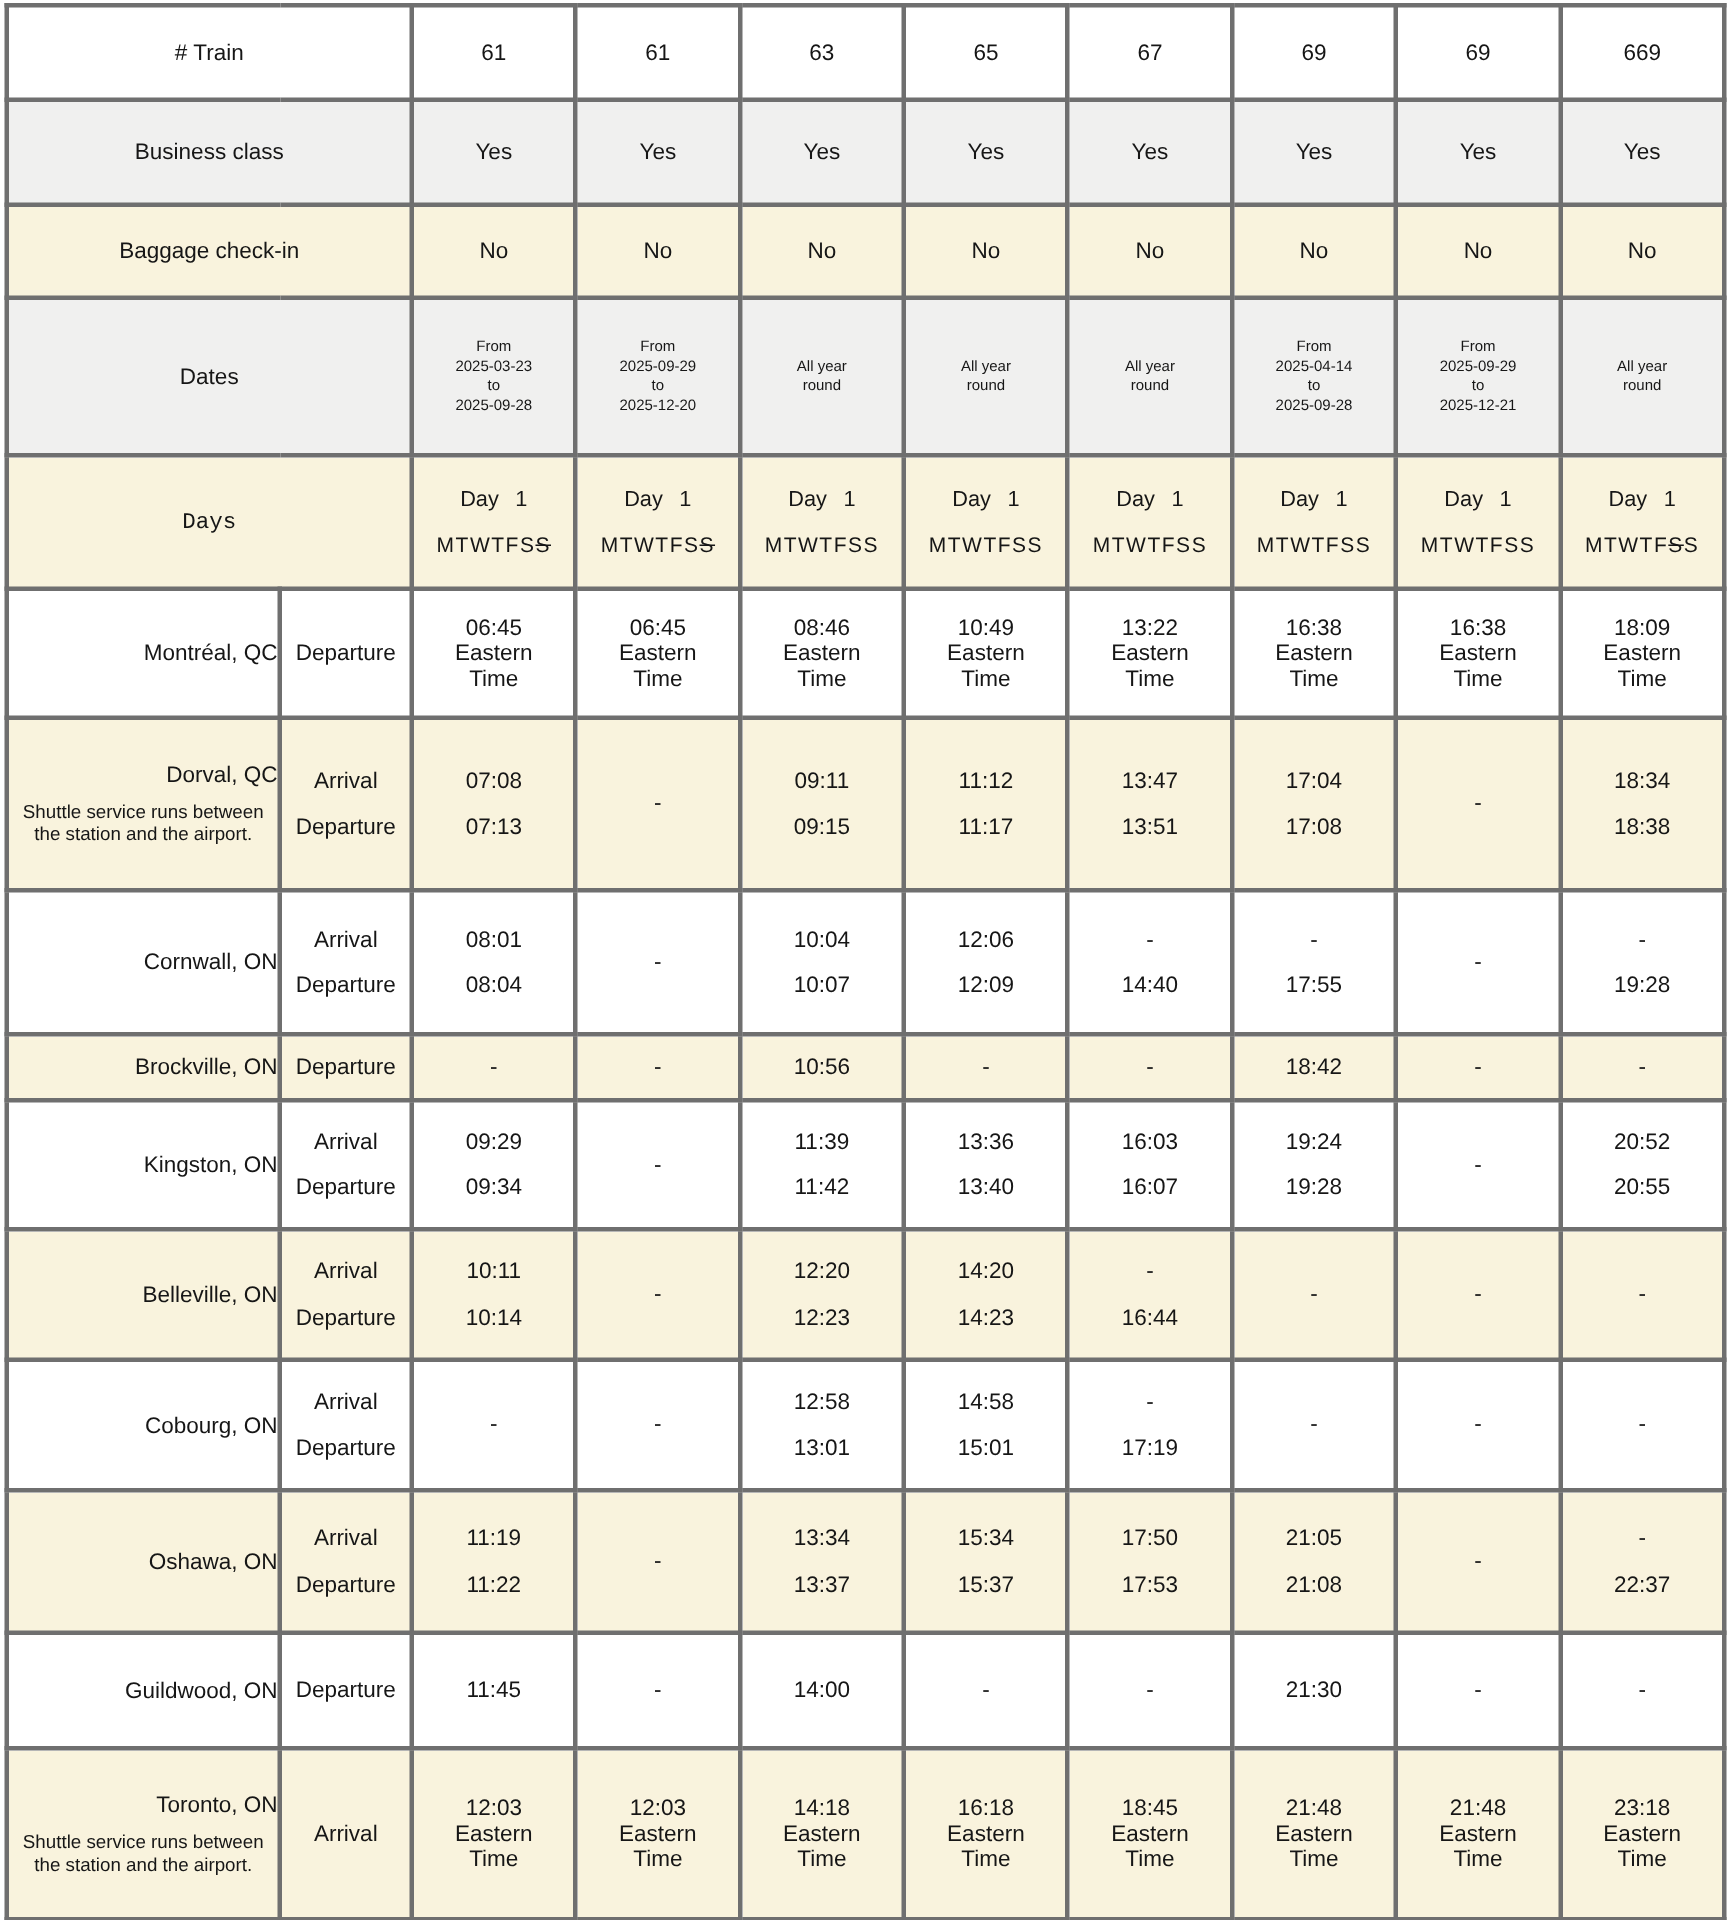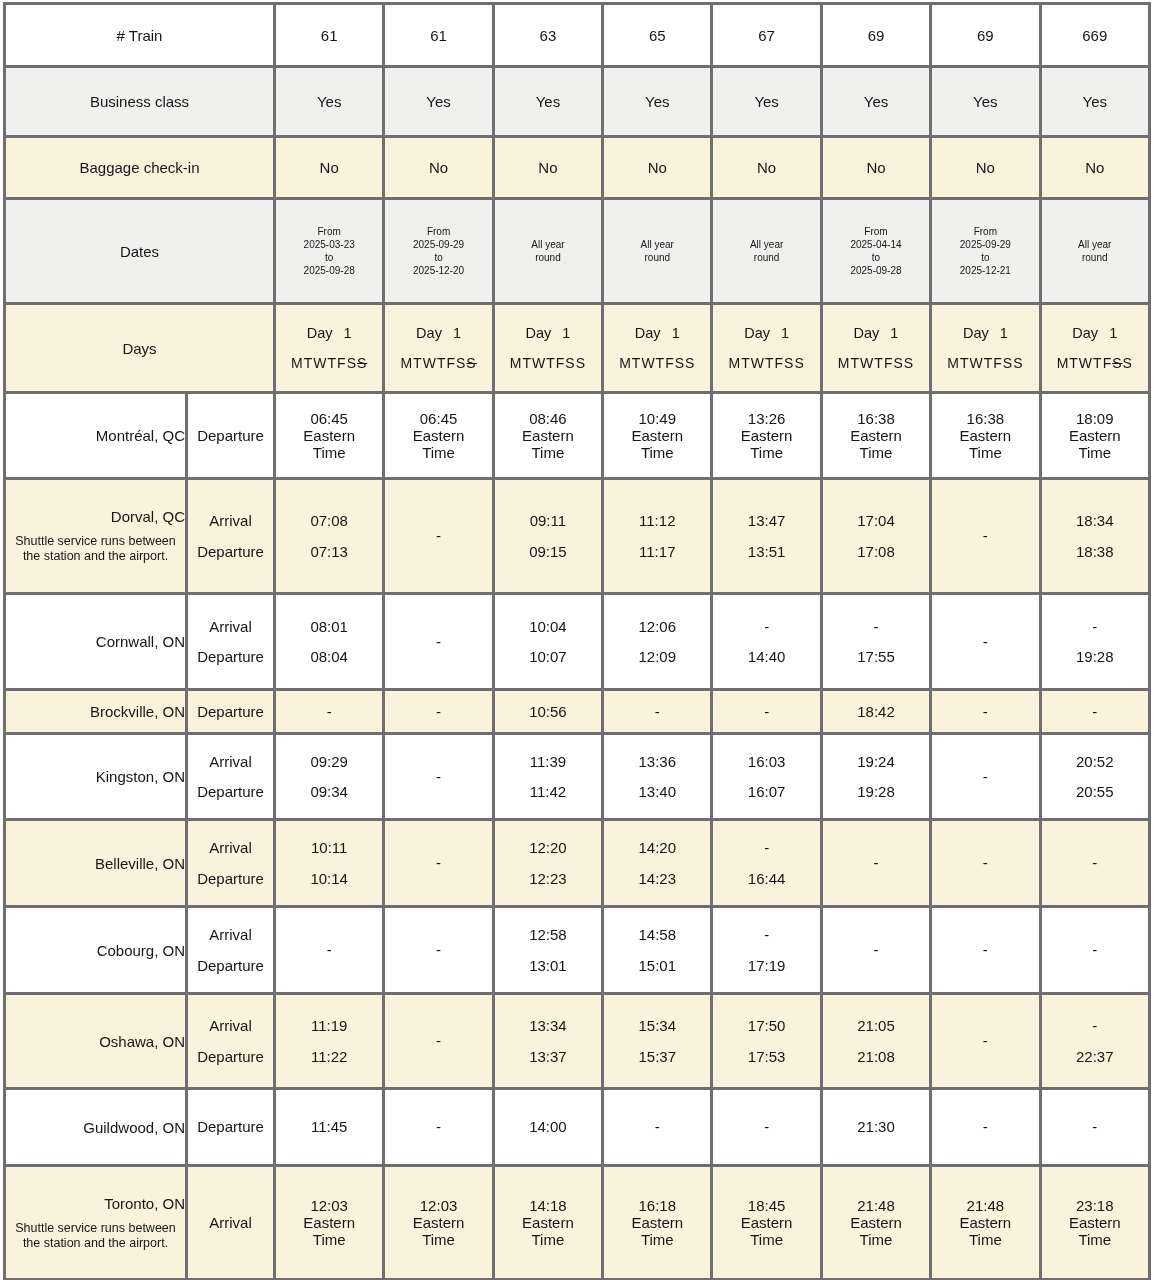--- a/index.html
+++ b/index.html
@@ -5,21 +5,21 @@
   html,body{margin:0;padding:0;background:#fff;color:#161616;
     font-family:"Liberation Sans",sans-serif;}
   #timetable{border-collapse:collapse;width:1148px;table-layout:fixed;margin:2px auto 0 auto;padding-left:40px;}
   #timetable td{border:3px solid #6f6f6f;padding:0;text-align:center;vertical-align:middle;
     font-size:15px;overflow:hidden;}
   .bg-white{background:#ffffff}
   .bg-gray{background:#f0f0ef}
   .bg-cream{background:#f9f3dd}
   .label-cell{text-align:left;padding-left:12px;font-weight:400;}
   .hdr-label{border-color:#0a0a0a;}
-  .days-label{border-bottom-width:6px;}
+  .days-label{border-bottom-width:6px;font-family:Liberation Mono, monospace;}
   .name-cell{text-align:left;padding:6px 6px 6px 11px;}
   .st-name{font-size:15px;text-align:right;}
   .st-note{font-size:12.5px;line-height:1.2;margin-top:9px;}
   .stack{display:flex;flex-direction:column;justify-content:center;align-items:center;gap:13px;}
   .stack.single{gap:0;}
   .tline{line-height:1.15;}
   .tz{display:block;max-width:64px;margin:0 auto;line-height:1.15;}
   .dates{white-space:pre-line;font-size:10px;line-height:1.3;}
   .dayline{font-size:14.5px;}
   .daynum{margin-left:11px;}
@@ -182,21 +182,21 @@
           </div>
         </td>
         <td>
           <div class="stack single">
             <div class="tline">10:49</div>
             <span class="tz">Eastern Time</span>
           </div>
         </td>
         <td>
           <div class="stack single">
-            <div class="tline">13:26</div>
+            <div class="tline">13:22</div>
             <span class="tz">Eastern Time</span>
           </div>
         </td>
         <td>
           <div class="stack single">
             <div class="tline">16:38</div>
             <span class="tz">Eastern Time</span>
           </div>
         </td>
         <td>

